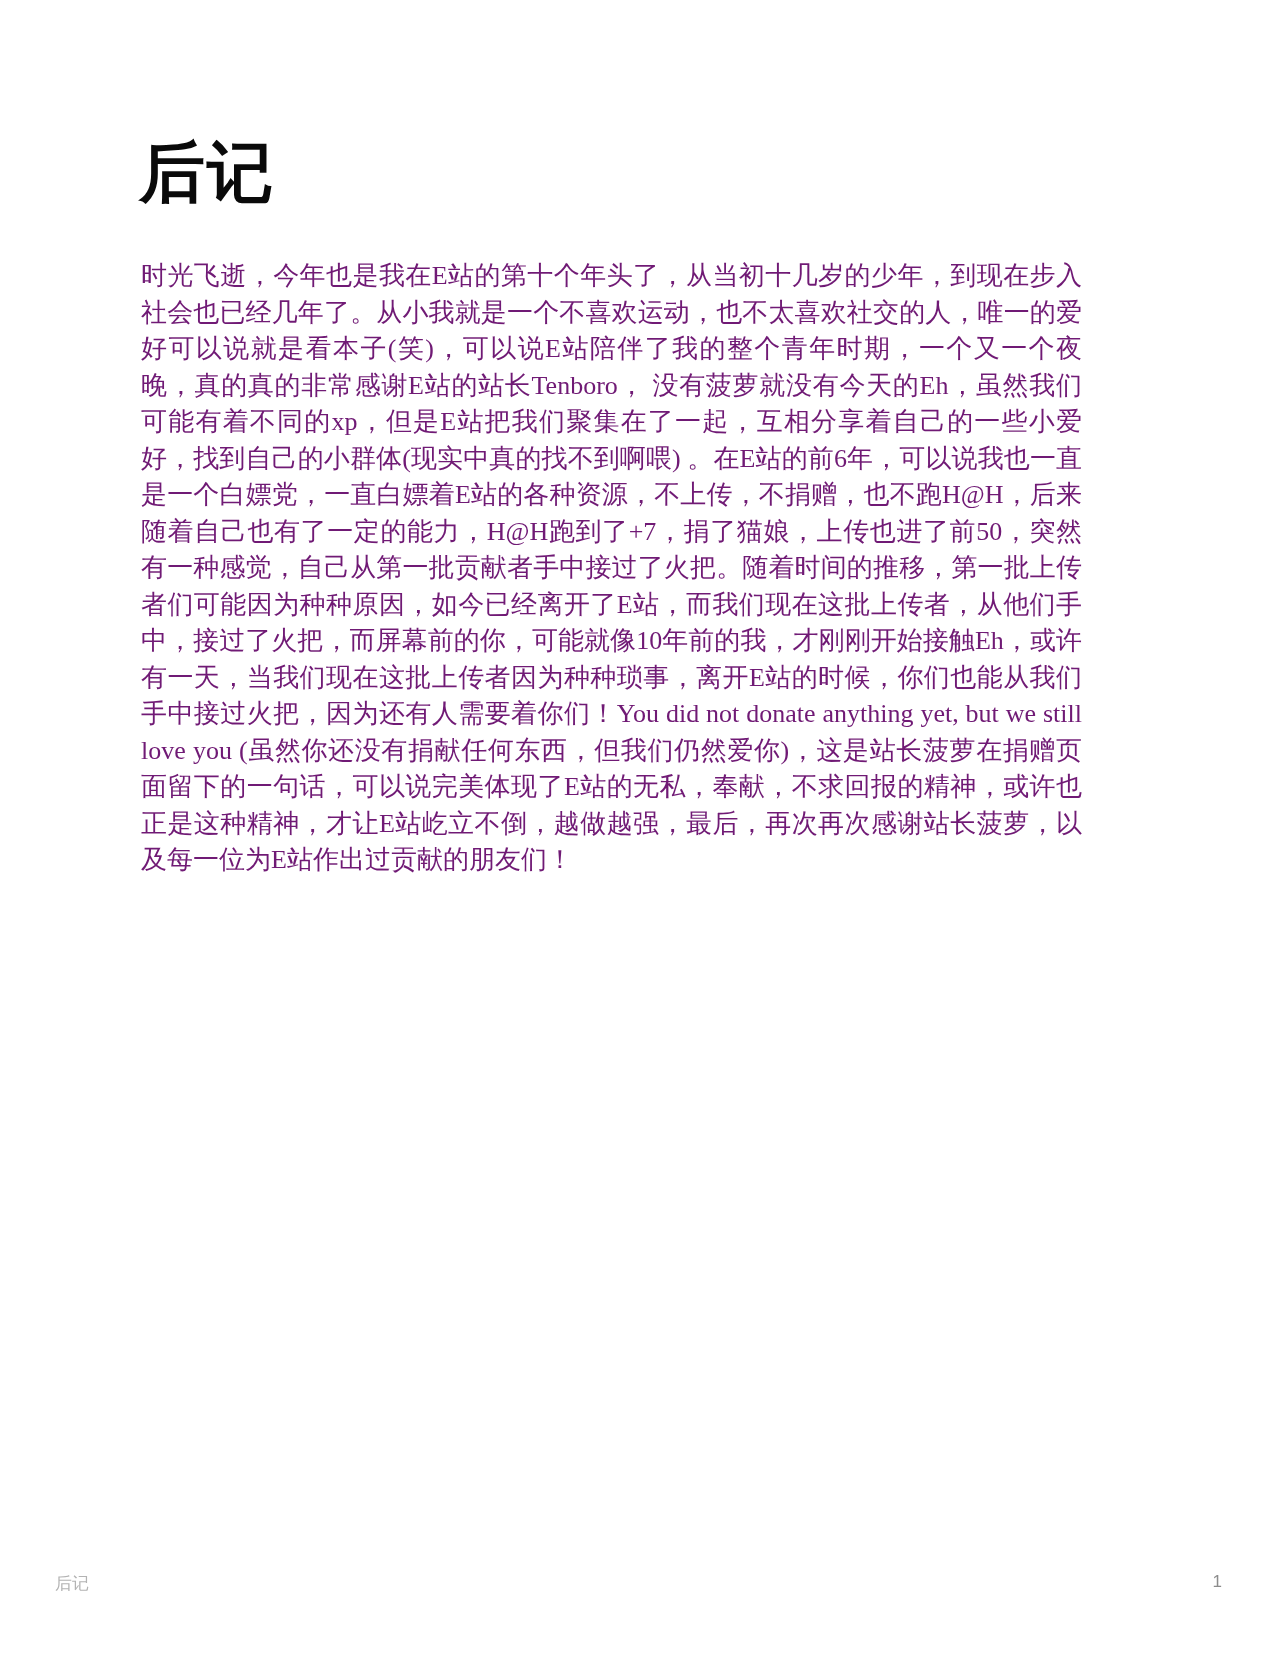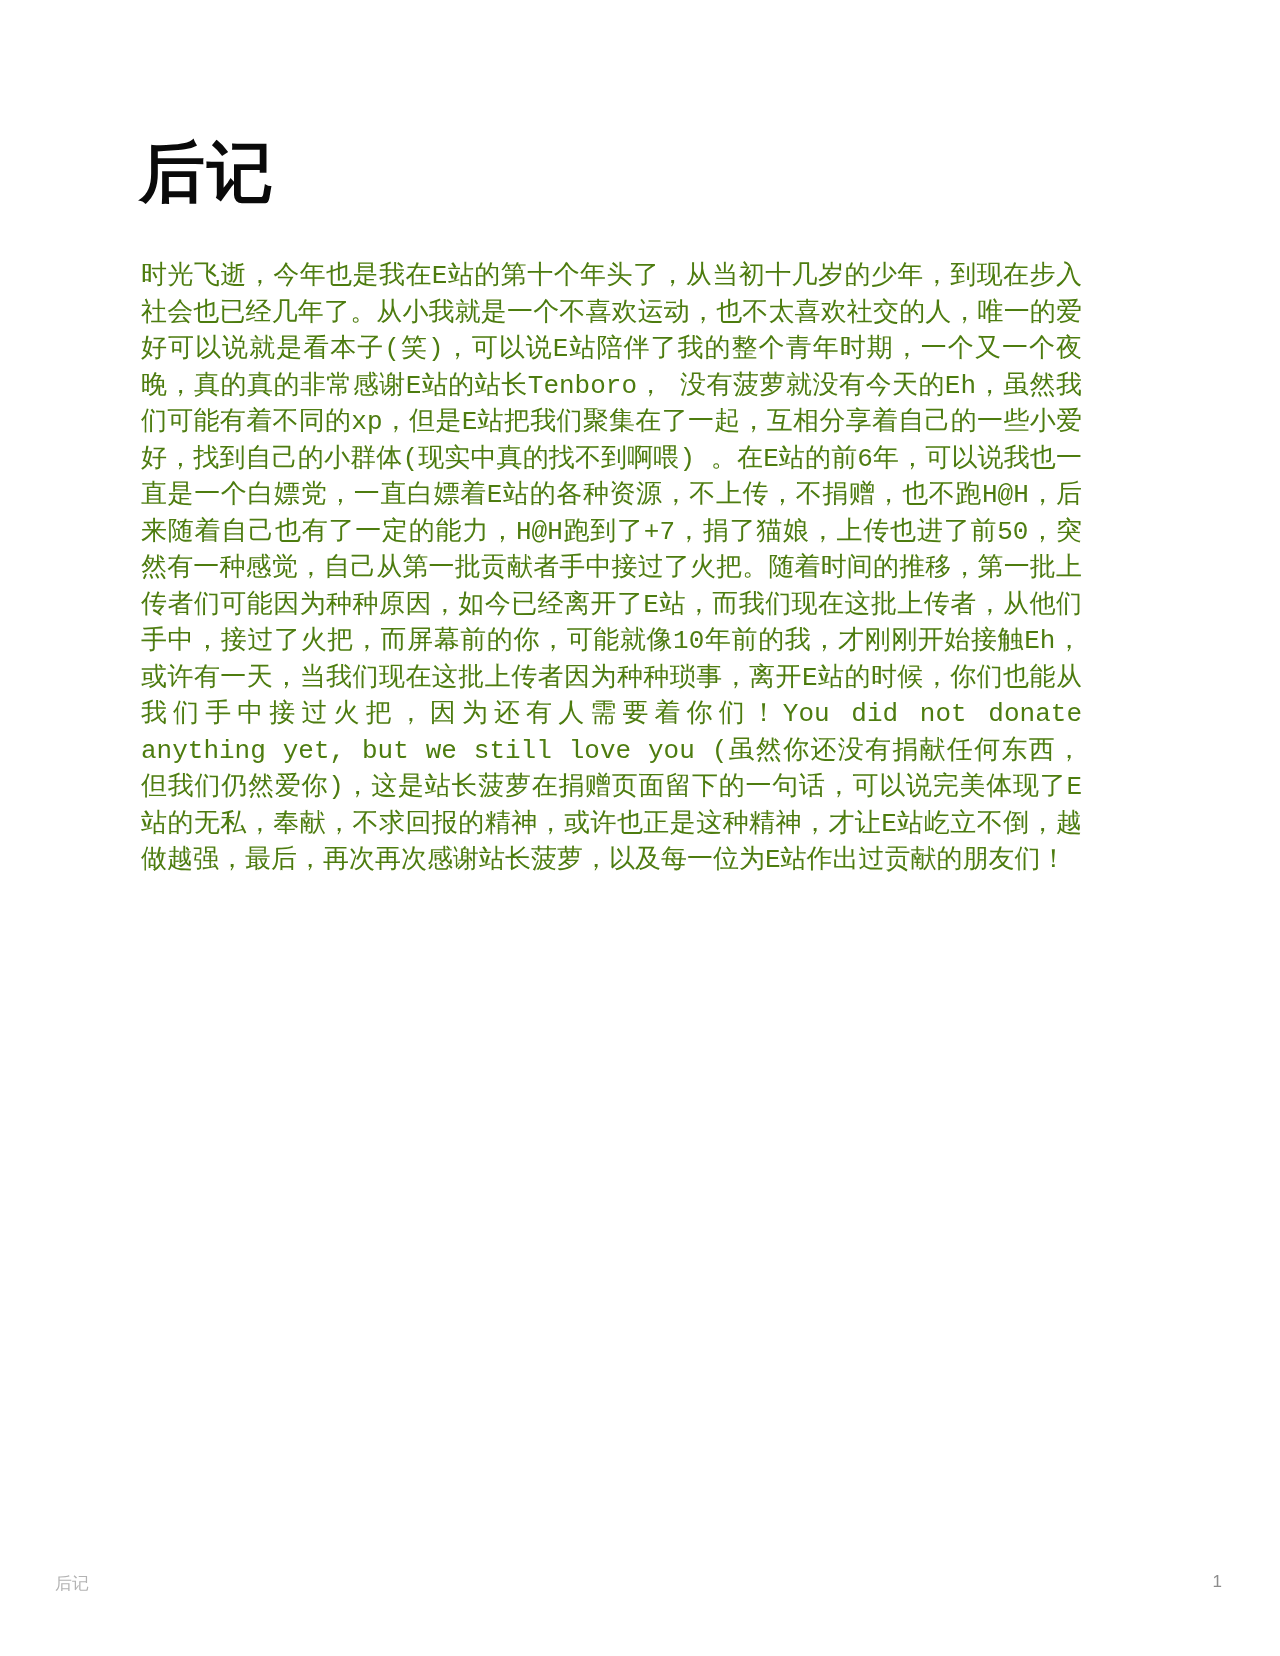--- a/index.html
+++ b/index.html
@@ -28,24 +28,24 @@
     font-family: "Liberation Serif", "DejaVu Serif", serif;
   }
   .body-text {
     position: absolute;
     left: 141px;
     top: 258px;
     width: 941px;
     margin: 0;
     font-size: 26px;
     line-height: 36.5px;
-    color: #4d7c0f;
+    color: #701a75;
     text-align: justify;
     text-justify: inter-character;
-    font-family: Liberation Mono, monospace;
+    font-family: Liberation Serif, serif;
   }
   .footer {
     position: absolute;
     left: 0;
     right: 0;
     top: 1572px;
     height: 24px;
     font-family: "Liberation Sans", "DejaVu Sans", sans-serif;
     font-size: 17px;
   }

